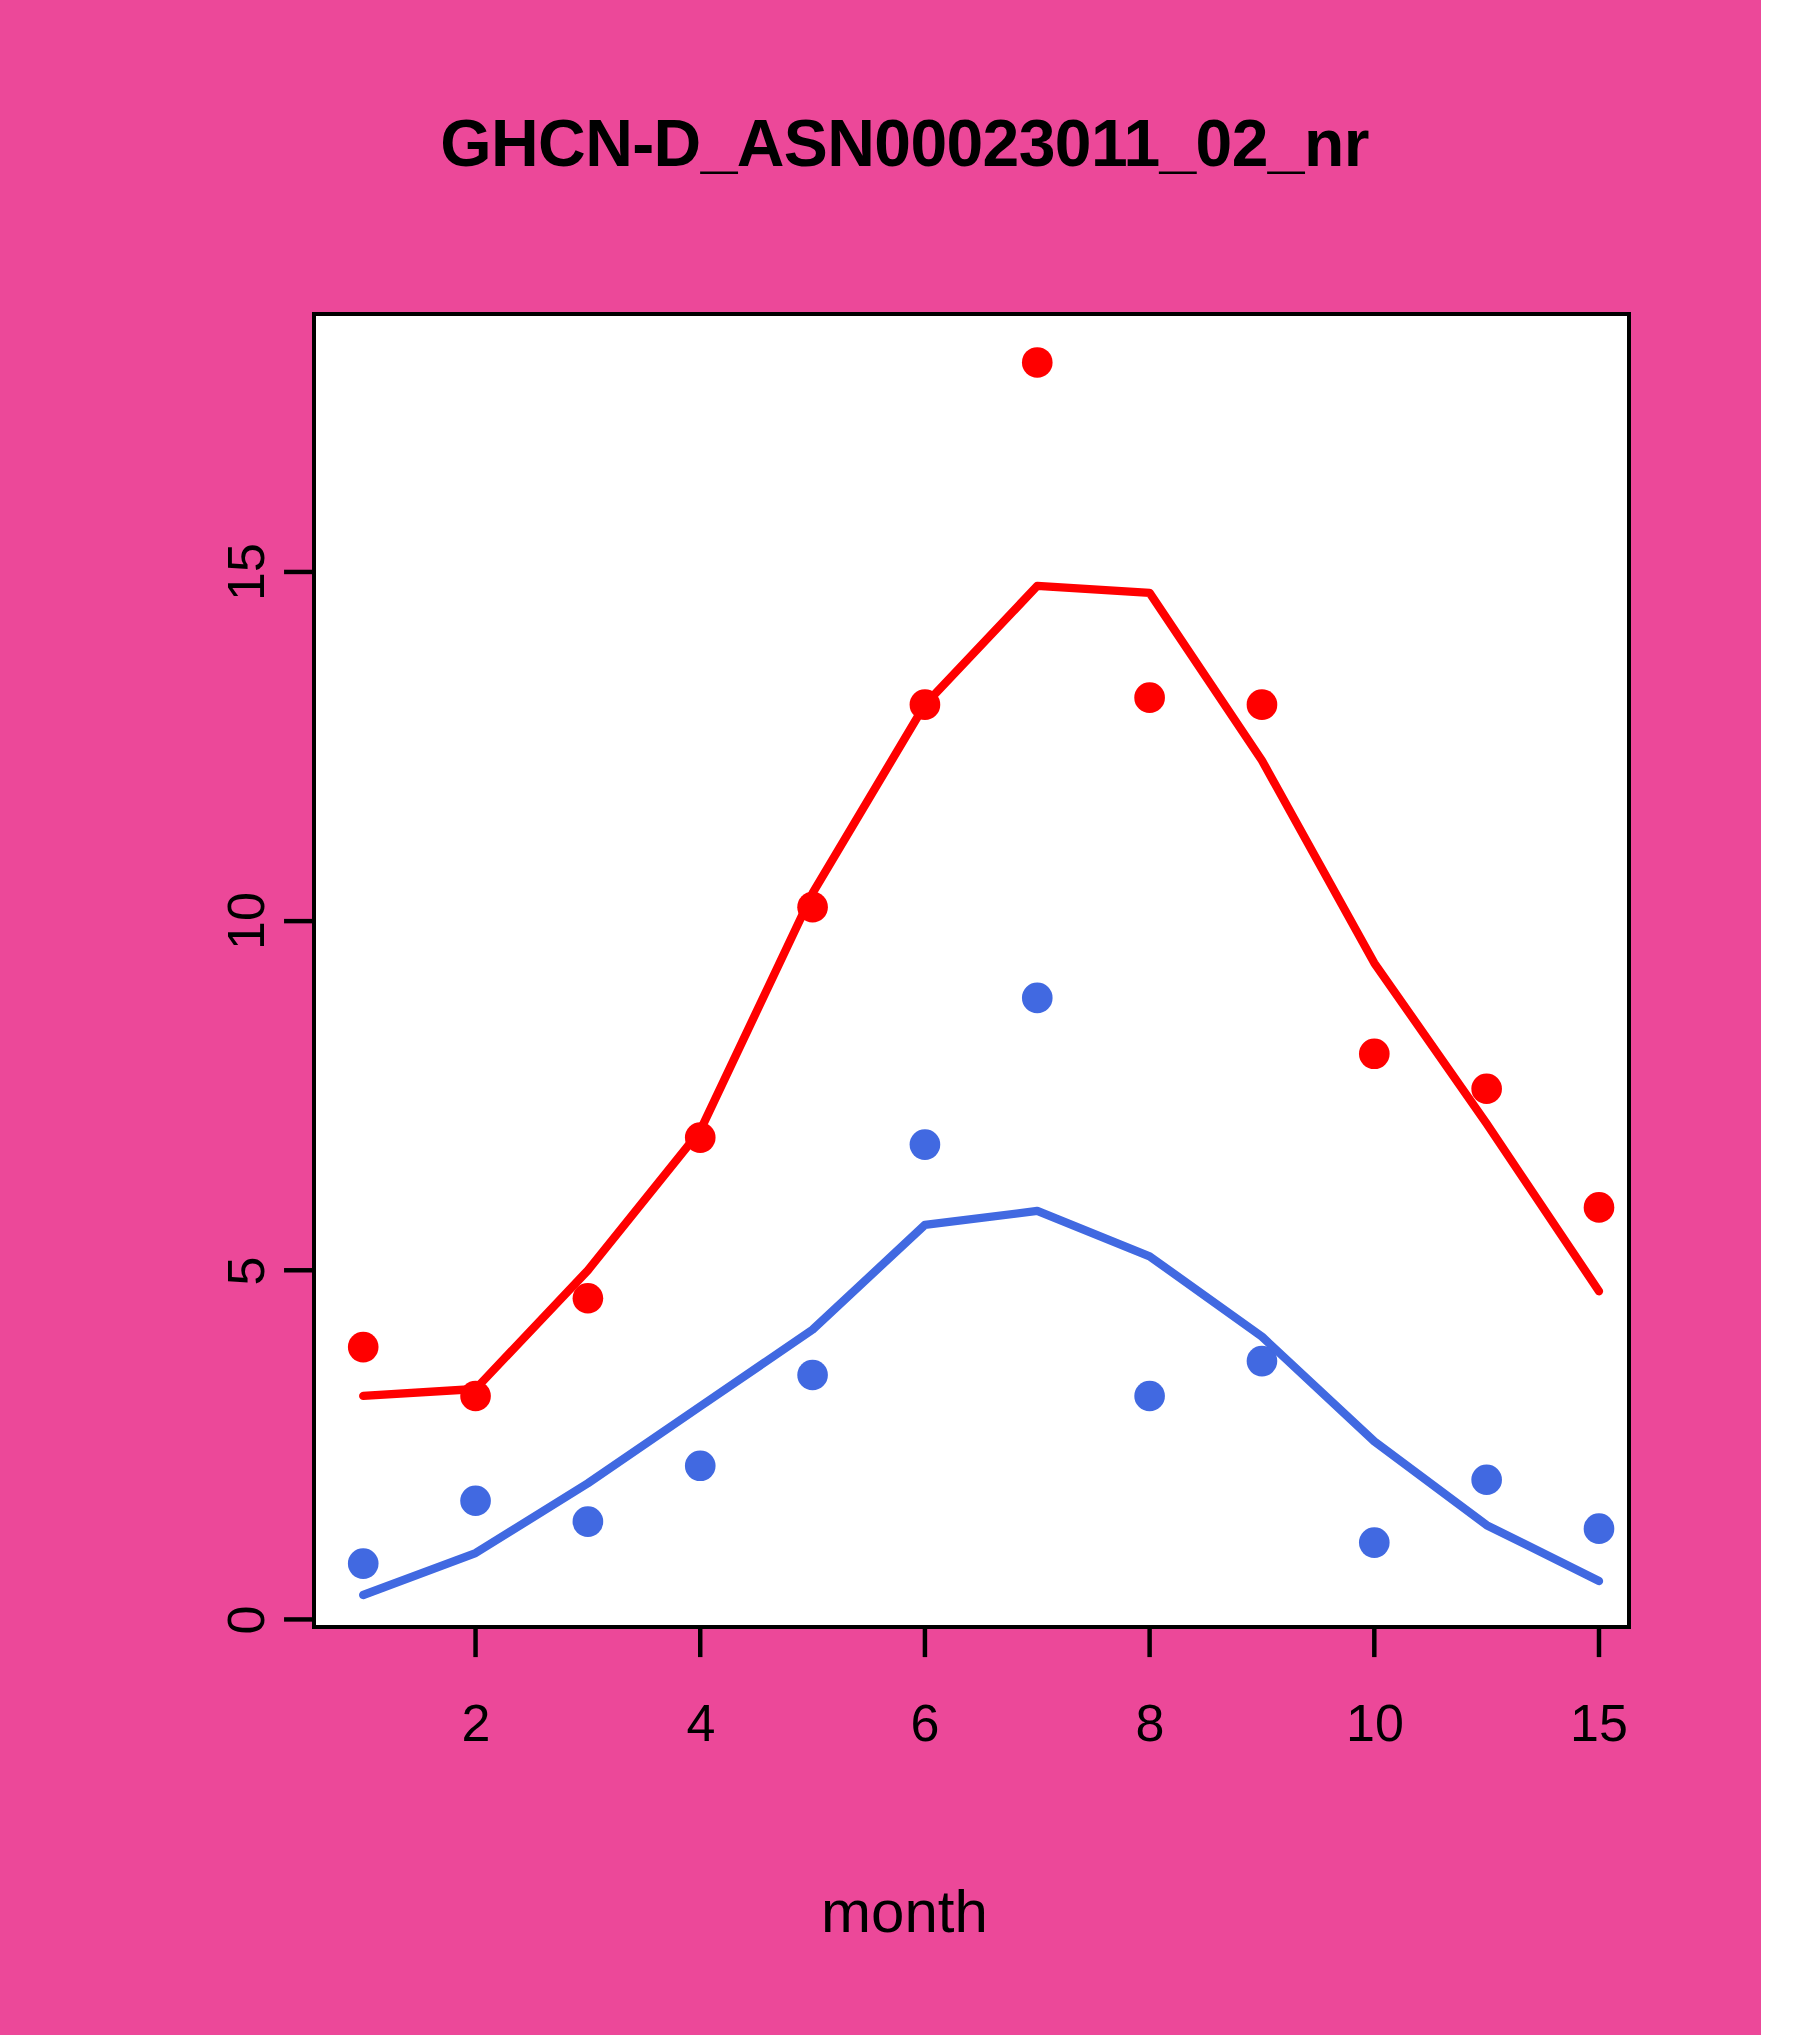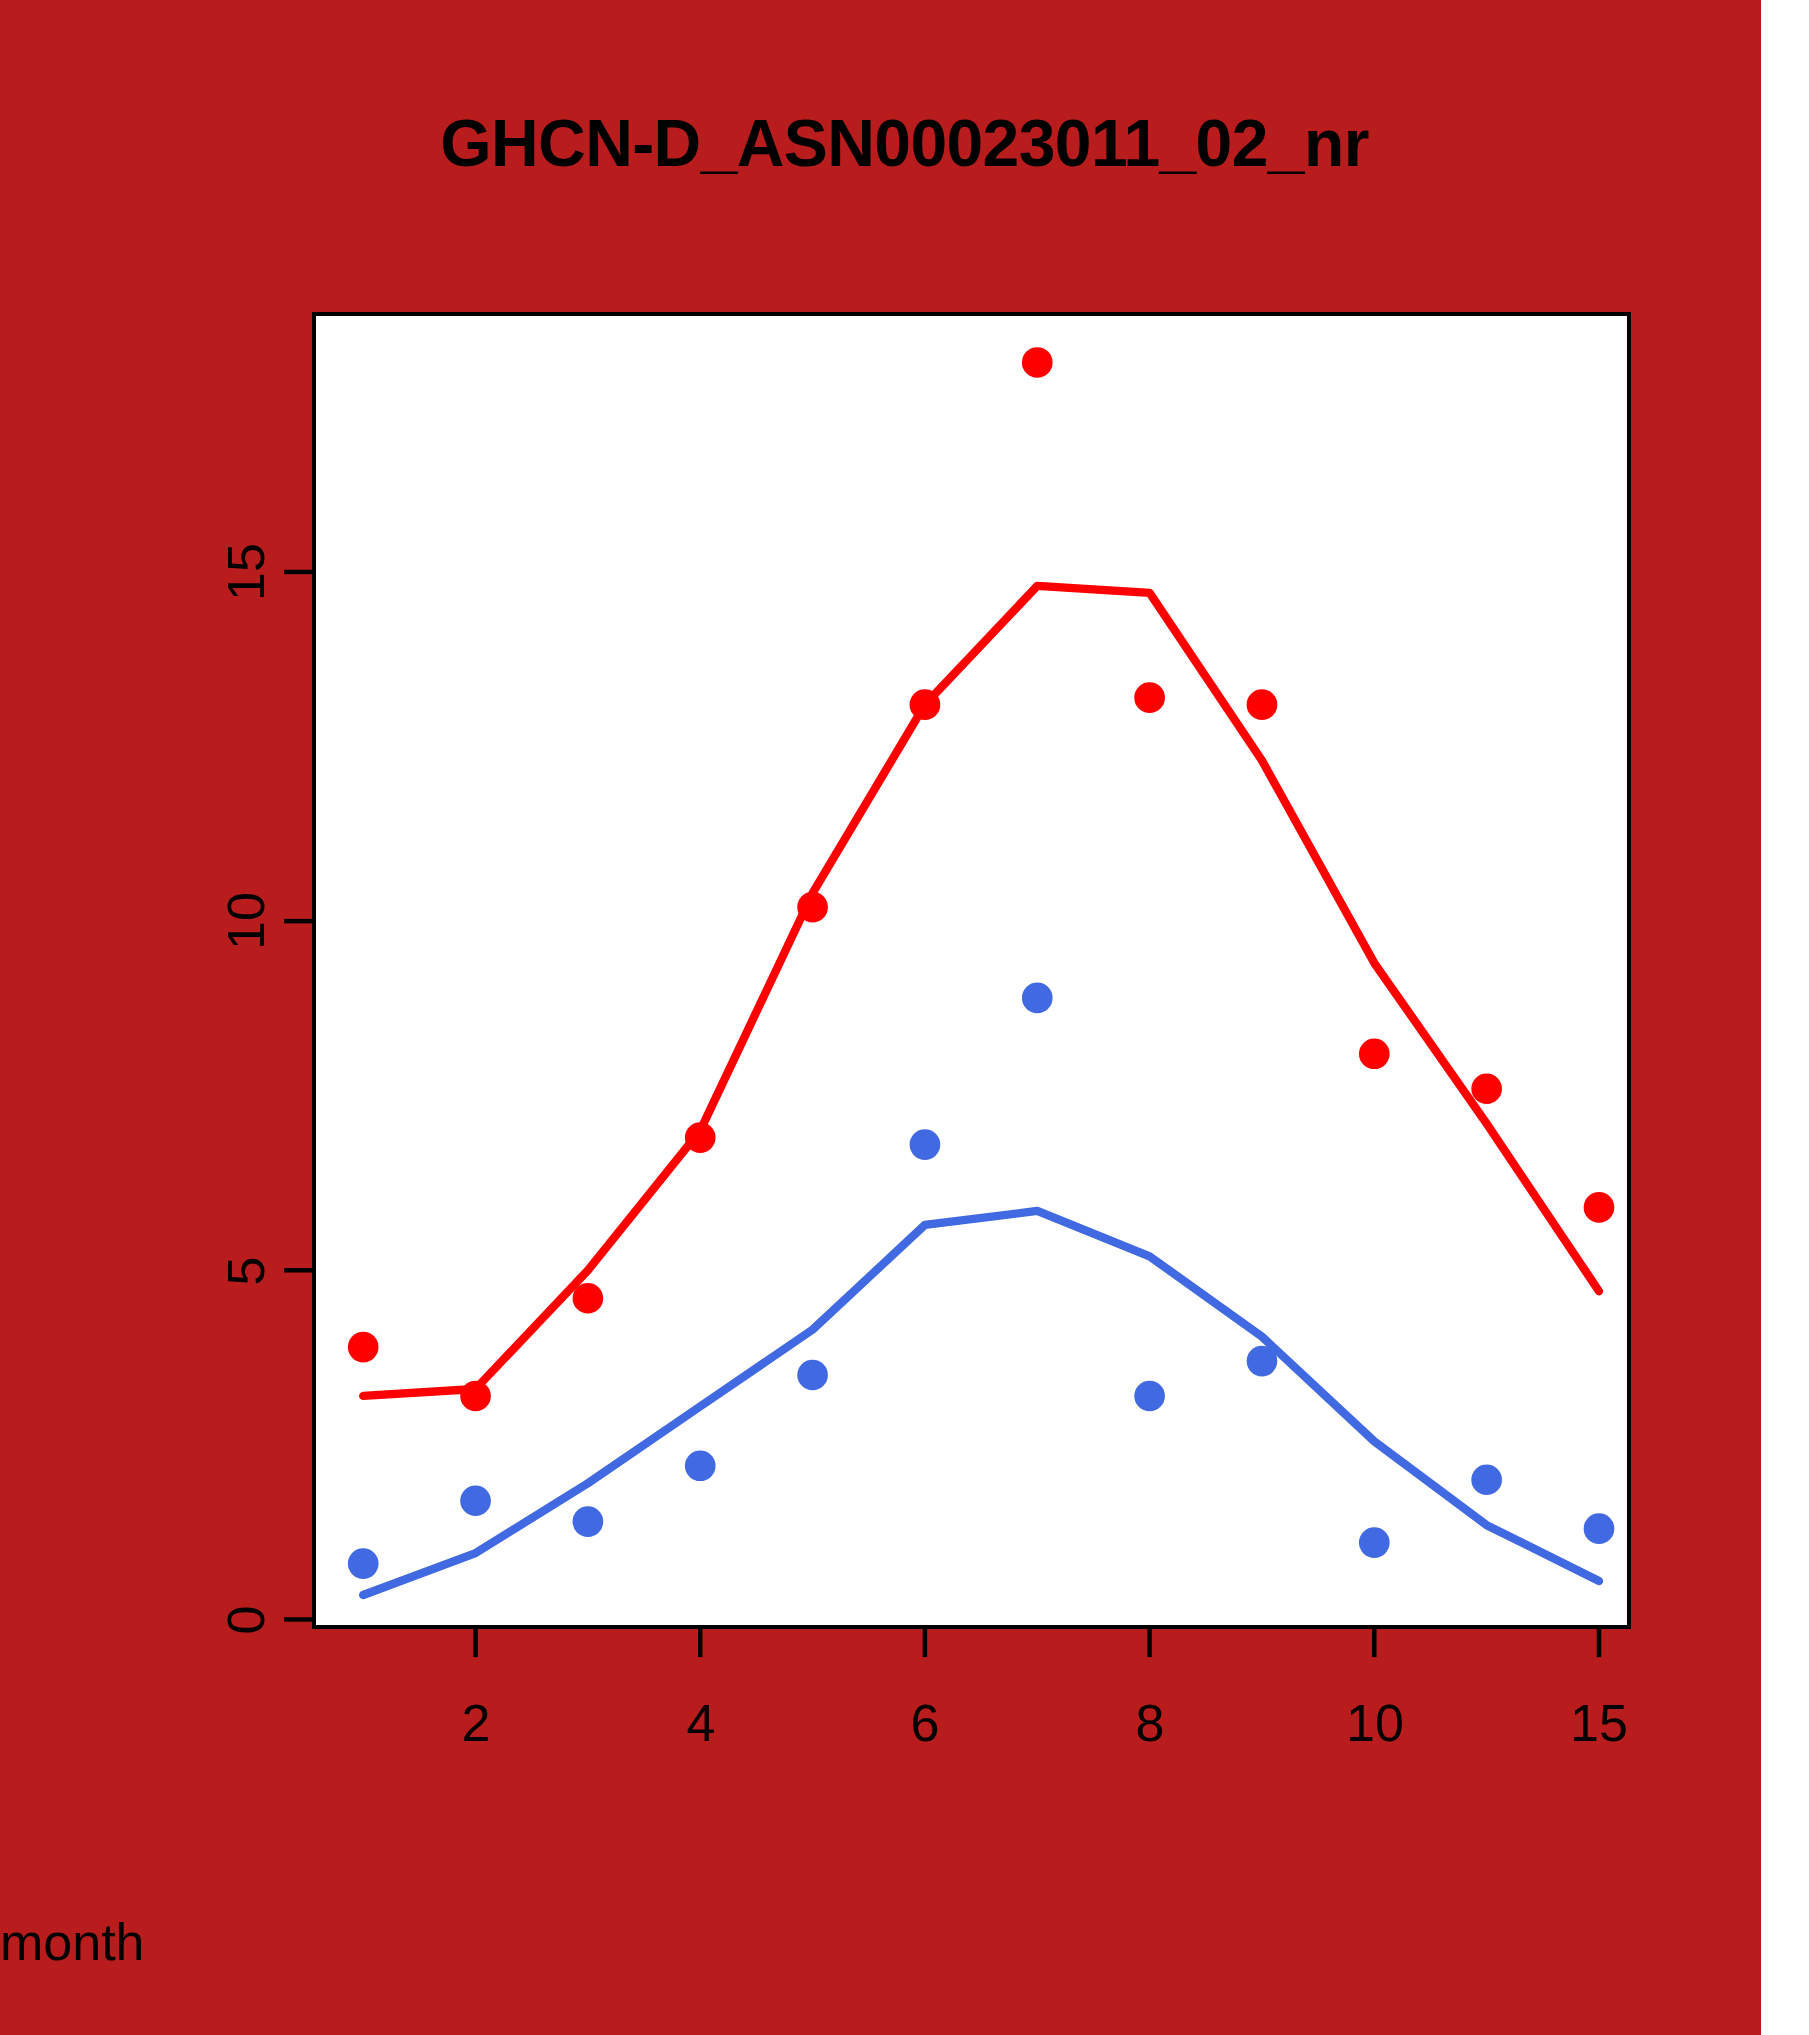--- a/index.html
+++ b/index.html
@@ -1,17 +1,17 @@
 <!DOCTYPE html>
 <html style="font-size:10.2px"><head>
 <meta charset="utf-8">
 <style>
   html,body{margin:0;padding:0;background:#ffffff;}
   body{width:1809px;height:2035px;font-family:"Liberation Sans",sans-serif;position:relative;overflow:hidden;}
-  #plot-root{position:absolute;left:0;top:0;width:1761px;height:2035px;background:#b91c1c;}
+  #plot-root{position:absolute;left:0;top:0;width:1761px;height:2035px;background:#ec4899;}
   #chart-title{
     position:absolute;left:0;top:105px;width:1809px;text-align:center;
     font-size:66px;font-weight:bold;color:#000;letter-spacing:-0.6px;
     font-family:"Liberation Sans",sans-serif;white-space:nowrap;
   }
   #panel-frame{
     position:absolute;left:312px;top:312px;width:1319px;height:1317px;
     border:4.5px solid #000;box-sizing:border-box;background:#fff;
   }
   #svg-layer{position:absolute;left:0;top:0;width:1809px;height:2035px;}
@@ -20,22 +20,22 @@
     font-family:"Liberation Sans",sans-serif;
     transform-origin:center center;transform:rotate(-90deg);
     text-align:center;white-space:nowrap;
   }
   .xtick-label{
     position:absolute;color:#000;font-size:52px;
     font-family:"Liberation Sans",sans-serif;
     text-align:center;white-space:nowrap;
   }
   #xaxis-title{
-    position:absolute;left:0;top:1877px;width:1809px;
-    font-size:52px;color:#000;font-family:"Liberation Sans",sans-serif;margin-top:35px;
+    position:absolute;left:0;top:1877px;width:1809px;text-align:center;
+    font-size:60px;color:#000;font-family:"Liberation Sans",sans-serif;
   }
 </style>
 </head>
 <body>
 
 <div id="plot-root">
 
   <div id="chart-title">GHCN-D_ASN00023011_02_nr</div>
 
   <div id="panel-frame"></div>

